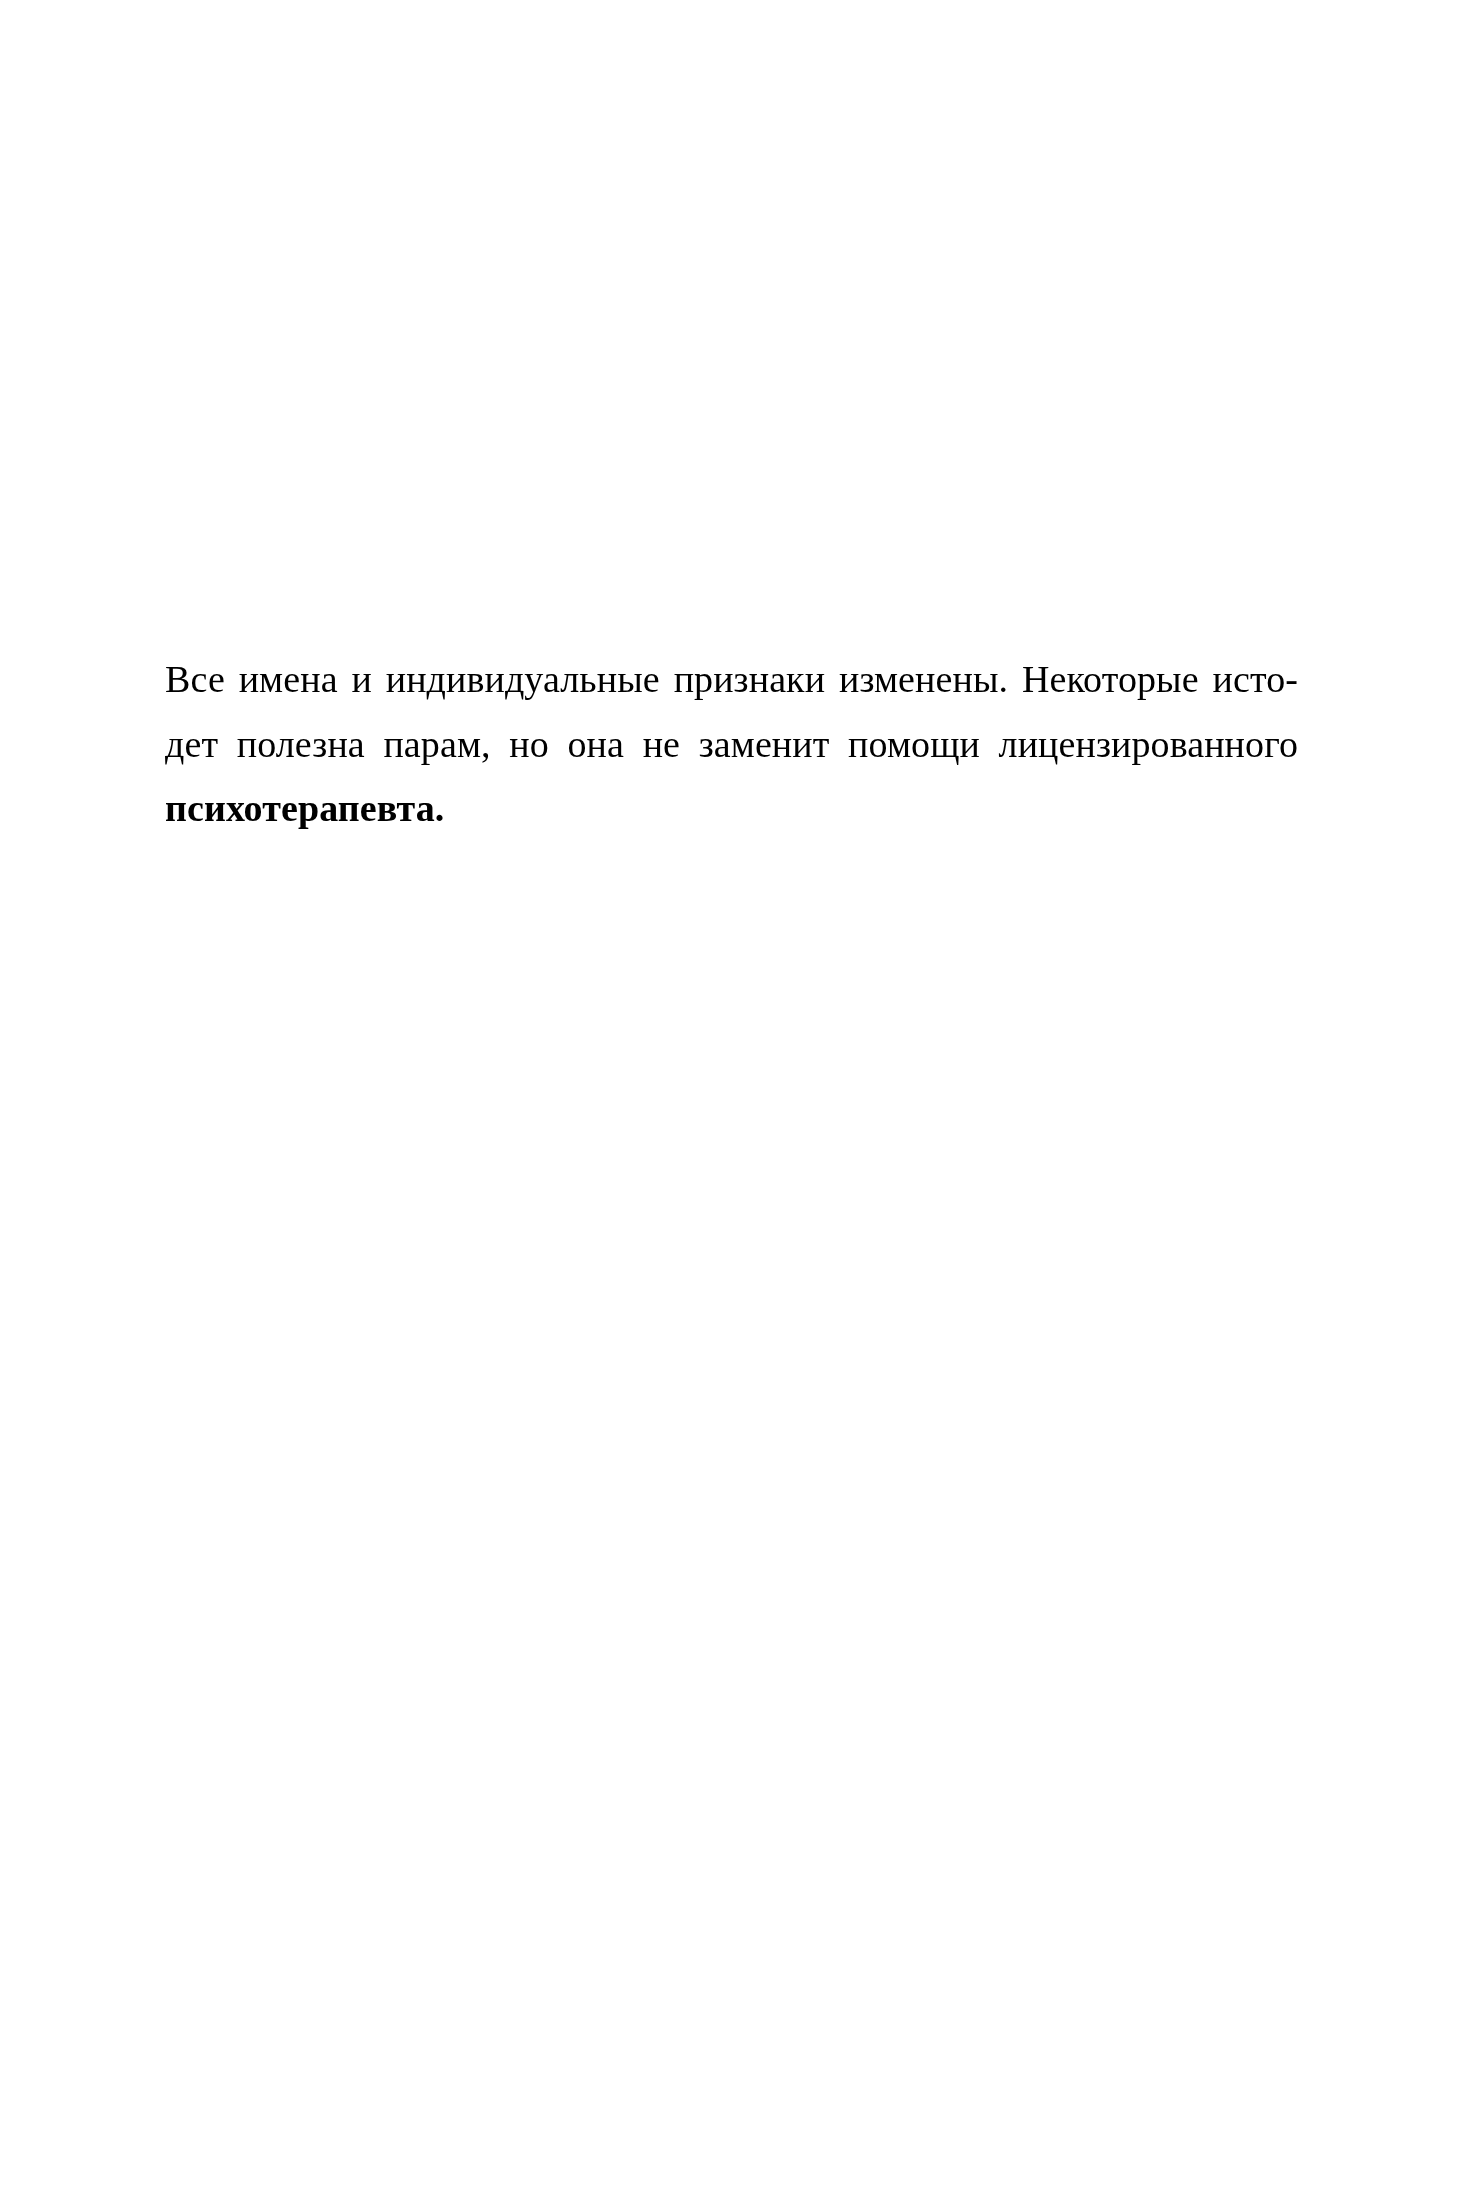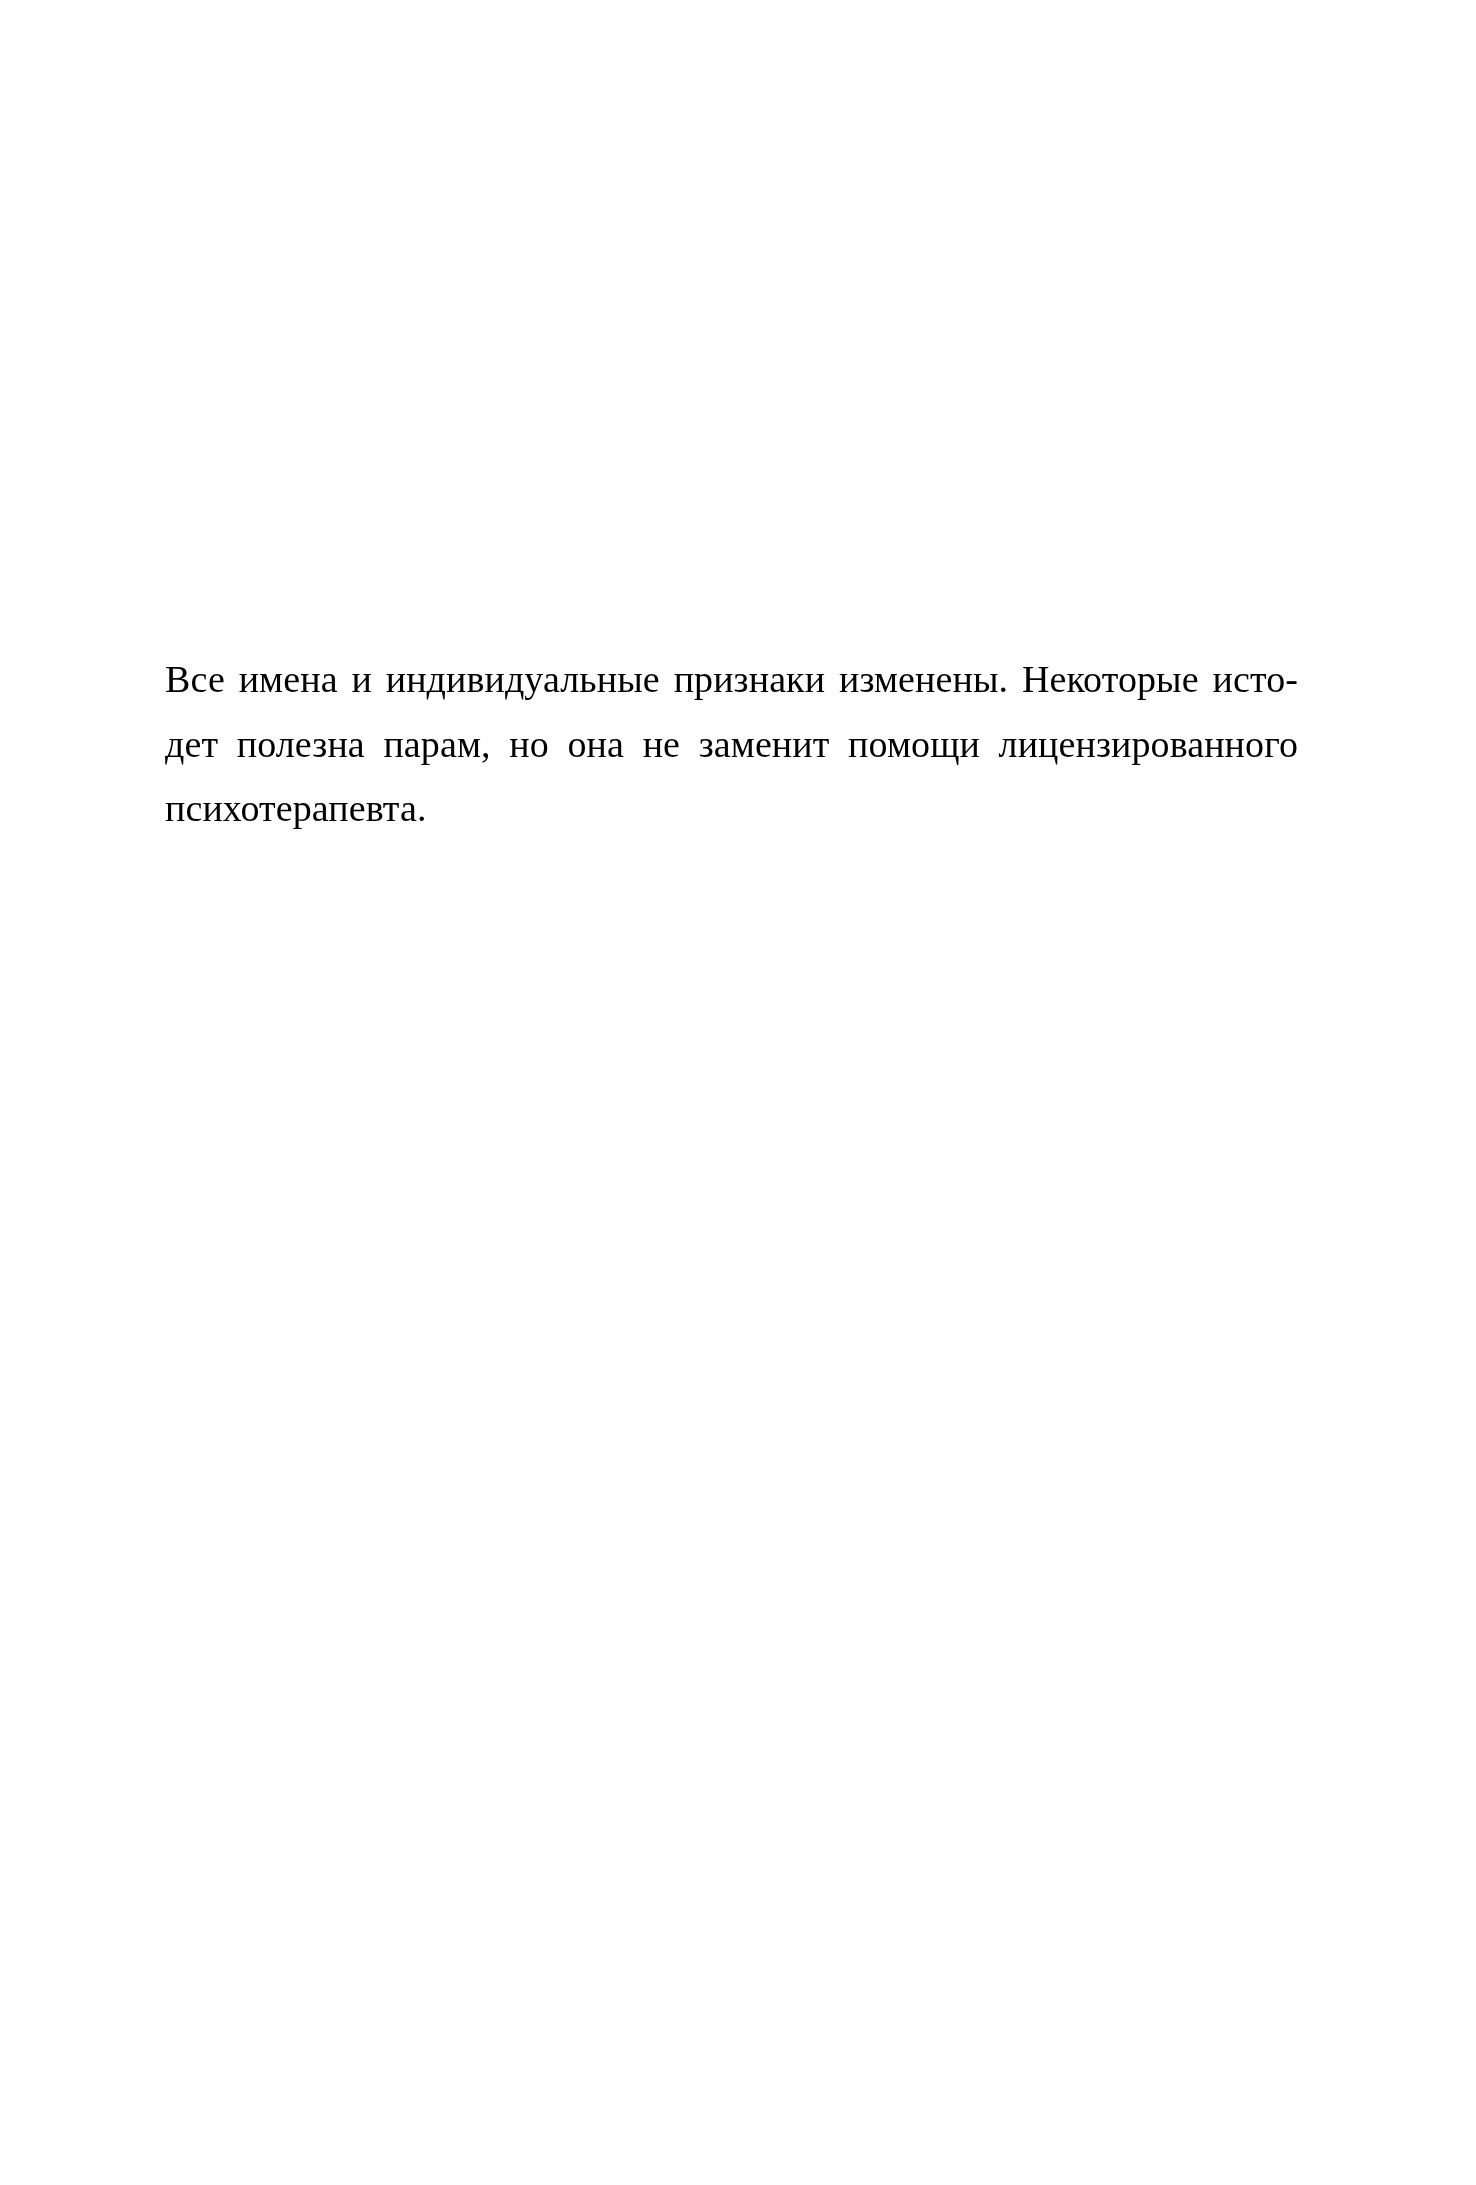--- a/index.html
+++ b/index.html
@@ -32,20 +32,21 @@
   }
   .text-line {
     display: block;
     text-align: justify;
     text-align-last: justify;
     white-space: normal;
   }
   .text-line.last-line {
     text-align: left;
     text-align-last: left;
+    font-weight: bold;
   }
 </style>
 </head>
 <body>
 
 <div class="book-page">
   <p class="disclaimer-paragraph">
     <span class="text-line">Все имена и индивидуальные признаки изменены. Некоторые исто-</span>
     <span class="text-line">дет полезна парам, но она не заменит помощи лицензированного</span>
     <span class="text-line last-line">психотерапевта.</span>

